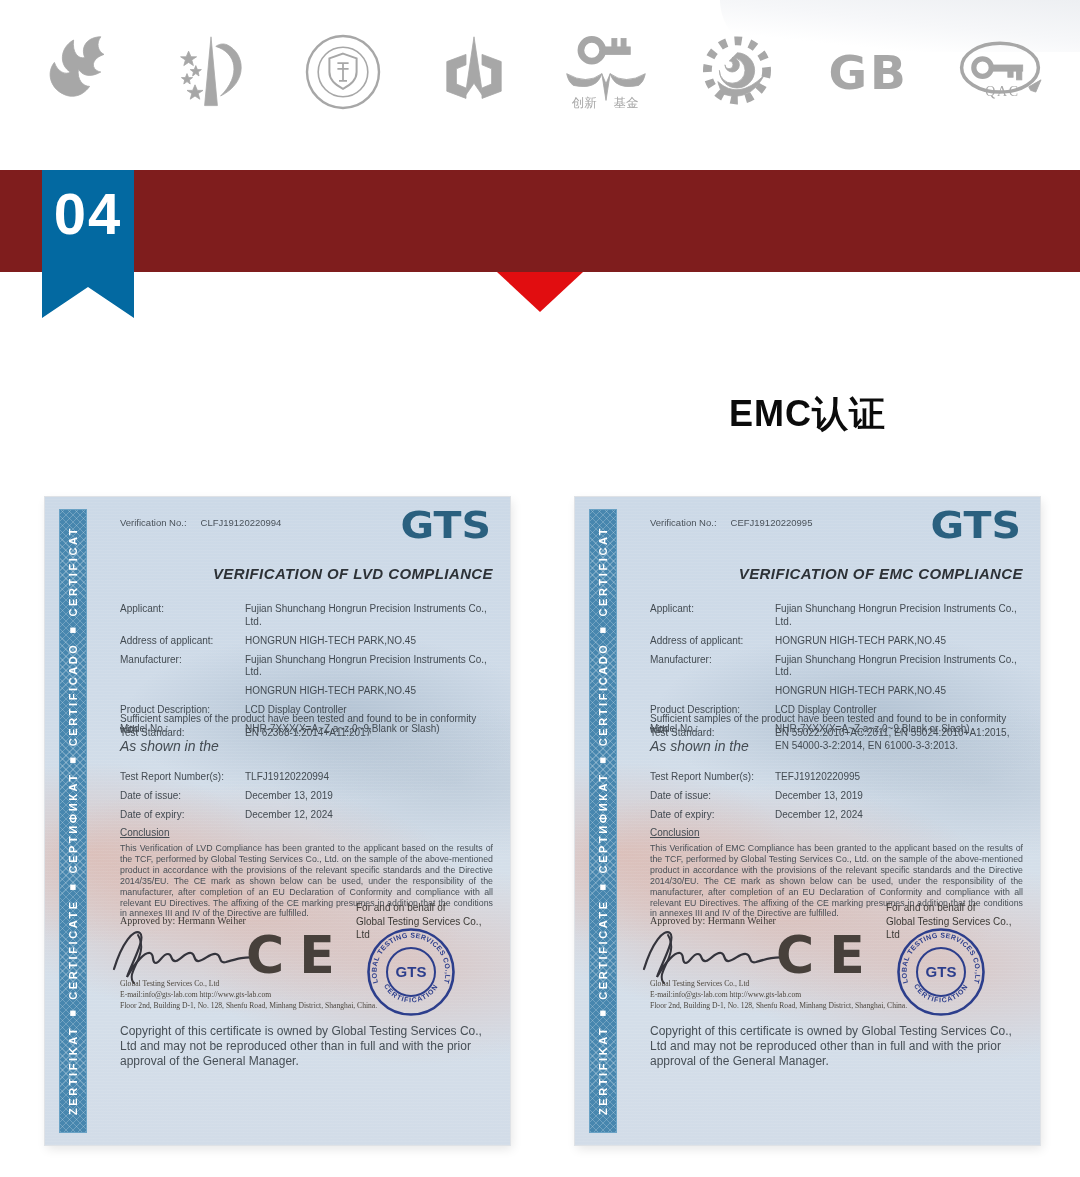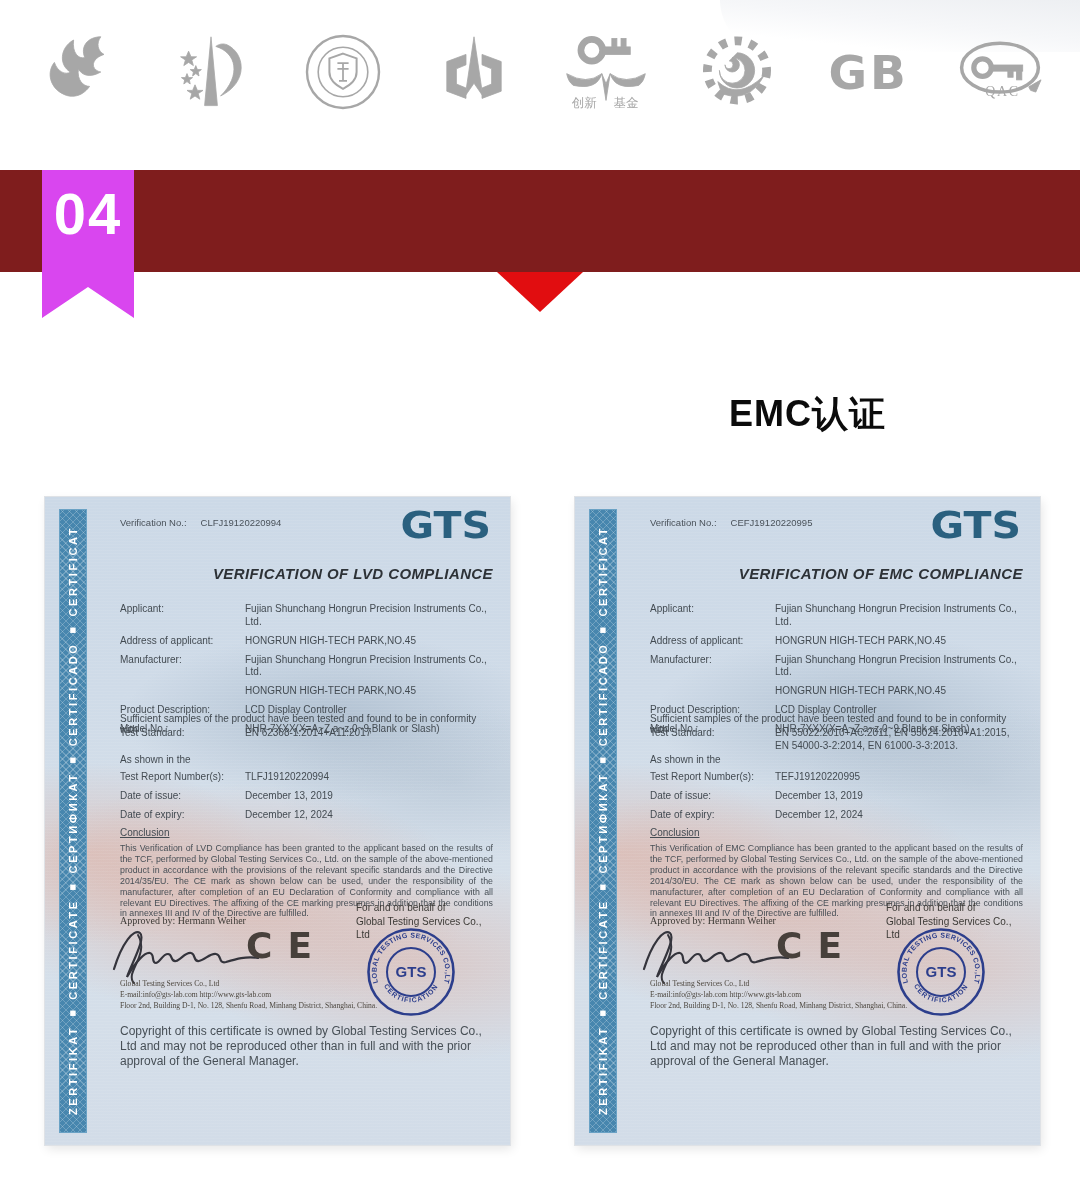--- a/index.html
+++ b/index.html
@@ -17,21 +17,21 @@
   .logo { width:118px; height:100px; display:flex; flex-direction:column; align-items:center; justify-content:center; }
   .logo svg { fill:#a7a7a7; stroke:#a7a7a7; }
   .gb-text { font-size:47px; font-weight:900; color:#a7a7a7; letter-spacing:3px; font-family:"DejaVu Sans", sans-serif; }
 
   
   .banner { position:absolute; top:170px; left:0; width:1080px; height:102px; background:#7f1d1d;font-family:Liberation Mono, monospace; }
   .banner-title { position:absolute; top:173px; left:0; width:1080px; height:96px; line-height:96px;
     text-align:center; color:#ffffff; font-size:55px; font-weight:900; letter-spacing:9px; }
   .banner-tri { position:absolute; top:272px; left:497px; width:0; height:0;
     border-left:43px solid transparent; border-right:43px solid transparent; border-top:40px solid #e10d10; }
-  .ribbon { position:absolute; top:170px; left:42px; width:92px; height:148px; background:#d946ef;
+  .ribbon { position:absolute; top:170px; left:42px; width:92px; height:148px; background:#0369a1;
     clip-path:polygon(0 0,100% 0,100% 100%,50% 79%,0 100%); z-index:2; text-align:center; }
   .ribbon-number { color:#ffffff; font-size:58px; font-weight:800; line-height:1; margin-top:15px; letter-spacing:2px; }
 
   
   .cert-label { position:absolute; top:390px; width:465px; text-align:center;
     font-size:36px; color:#0b0b0b; font-weight:600; letter-spacing:1px; }
   .cert-label--left { left:45px; } .cert-label--right { left:575px; }
 
   
   .cert { position:absolute; top:497px; width:465px; height:648px;
@@ -62,28 +62,28 @@
     letter-spacing:0px; transform:scaleY(.9); font-family:"DejaVu Sans", sans-serif; }
   .cert-title { position:absolute; top:68px; left:0; right:0; text-align:right; font-size:15px;
     font-weight:bold; font-style:italic; color:#2d3237; letter-spacing:.4px; }
 
   .rows { position:absolute; top:106px; left:0; right:0; }
   .row { display:flex; margin-bottom:6.5px; font-size:10px; line-height:12.5px; color:#434b52; }
   .row-label { flex:0 0 125px; }
   .row-value { flex:1; }
   .sufficient { position:absolute; top:216px; left:0; right:0; font-size:10px; color:#434b52; }
   .ts-row { position:absolute; top:229px; left:0; right:0; display:flex; font-size:10px; line-height:13px; color:#434b52; }
-  .as-shown { position:absolute; top:257px; left:0; font-size:10px; color:#434b52; }
+  .as-shown { position:absolute; top:241px; left:0; font-size:14px; color:#434b52;font-style:italic; }
   .rows2 { position:absolute; top:274px; left:0; right:0; }
   .conclusion-label { position:absolute; top:330px; left:0; font-size:10px; color:#434b52; text-decoration:underline; }
   .conclusion-para { position:absolute; top:346px; left:0; right:0; font-size:8.8px; line-height:10.9px;
     text-align:justify; color:#474f56; }
   .approved { position:absolute; top:418px; left:0; font-family:"Liberation Serif", serif; font-size:10px; color:#3c3a36; }
   .signature { position:absolute; left:-12px; top:426px; }
-  .ce-mark { position:absolute; left:126px; top:428px; font-size:36px; font-weight:600; color:#47403b;
+  .ce-mark { position:absolute; left:126px; top:428px; font-size:52px; font-weight:600; color:#47403b;
     letter-spacing:15px; font-family:"DejaVu Sans", sans-serif; }
   .behalf { position:absolute; left:236px; top:404px; font-family:Liberation Sans, sans-serif; font-size:10px;
     line-height:13.5px; color:#3c3a36; }
   .stamp { position:absolute; left:246px; top:430px; }
   .footer { position:absolute; left:0; top:482px; font-family:"Liberation Serif", serif; font-size:7.6px;
     line-height:10.8px; color:#4c463e; }
   .copyright { position:absolute; left:0; right:0; top:527px; font-size:12px; line-height:15px; color:#474f56; }
 </style>
 </head>
 <body>

